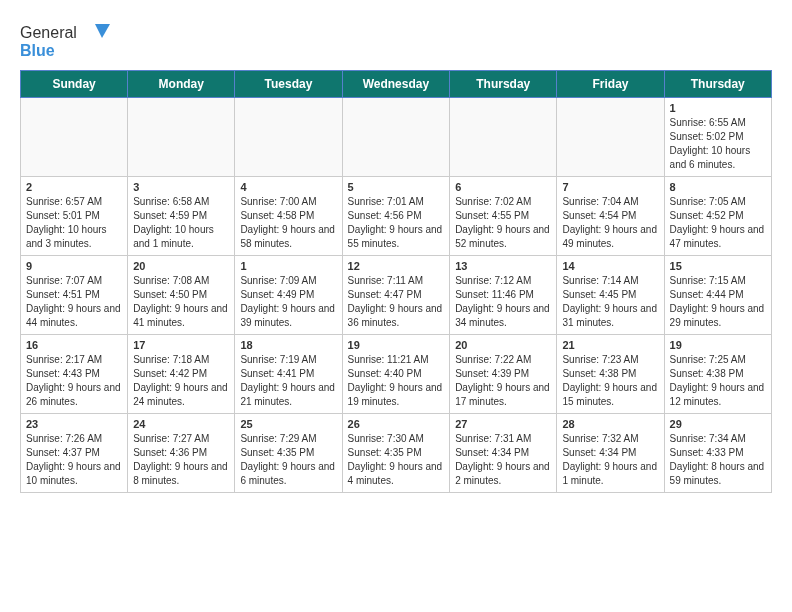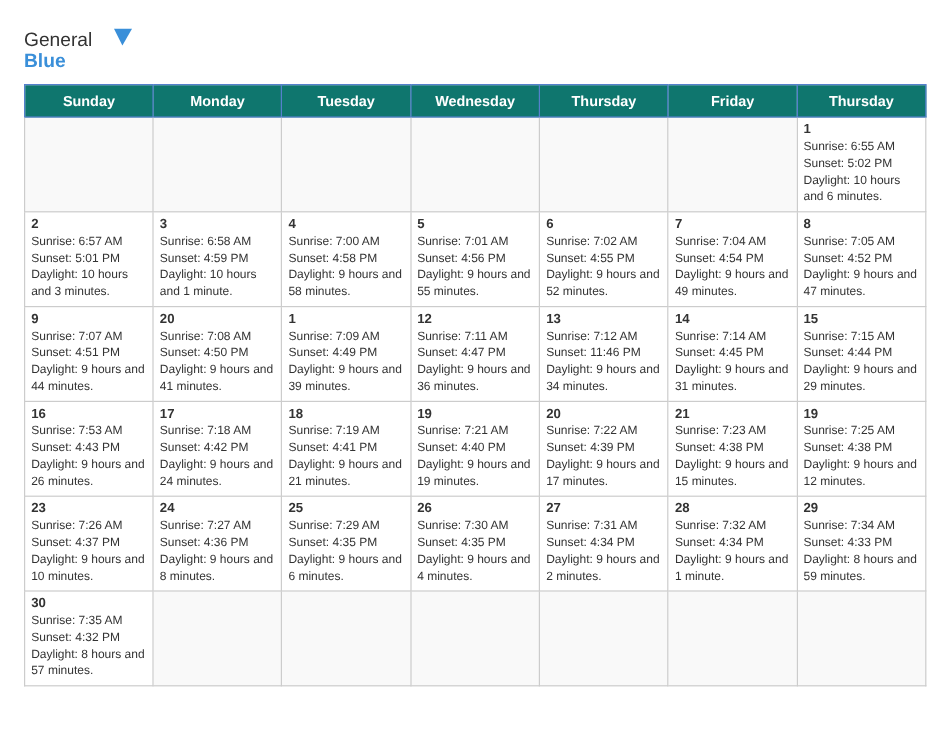--- a/index.html
+++ b/index.html
@@ -199,39 +199,39 @@
         <td>
           <span class="day-number">15</span>
           <div class="day-info">Sunrise: 7:15 AM
 Sunset: 4:44 PM
 Daylight: 9 hours and 29 minutes.</div>
         </td>
       </tr>
       <tr>
         <td>
           <span class="day-number">16</span>
-          <div class="day-info">Sunrise: 7:53 AM
+          <div class="day-info">Sunrise: 2:17 AM
 Sunset: 4:43 PM
 Daylight: 9 hours and 26 minutes.</div>
         </td>
         <td>
           <span class="day-number">17</span>
           <div class="day-info">Sunrise: 7:18 AM
 Sunset: 4:42 PM
 Daylight: 9 hours and 24 minutes.</div>
         </td>
         <td>
           <span class="day-number">18</span>
           <div class="day-info">Sunrise: 7:19 AM
 Sunset: 4:41 PM
 Daylight: 9 hours and 21 minutes.</div>
         </td>
         <td>
           <span class="day-number">19</span>
-          <div class="day-info">Sunrise: 7:21 AM
+          <div class="day-info">Sunrise: 11:21 AM
 Sunset: 4:40 PM
 Daylight: 9 hours and 19 minutes.</div>
         </td>
         <td>
           <span class="day-number">20</span>
           <div class="day-info">Sunrise: 7:22 AM
 Sunset: 4:39 PM
 Daylight: 9 hours and 17 minutes.</div>
         </td>
         <td>
@@ -284,28 +284,14 @@
 Sunset: 4:34 PM
 Daylight: 9 hours and 1 minute.</div>
         </td>
         <td>
           <span class="day-number">29</span>
           <div class="day-info">Sunrise: 7:34 AM
 Sunset: 4:33 PM
 Daylight: 8 hours and 59 minutes.</div>
         </td>
       </tr>
-      <tr>
-        <td>
-          <span class="day-number">30</span>
-          <div class="day-info">Sunrise: 7:35 AM
-Sunset: 4:32 PM
-Daylight: 8 hours and 57 minutes.</div>
-        </td>
-        <td class="empty"></td>
-        <td class="empty"></td>
-        <td class="empty"></td>
-        <td class="empty"></td>
-        <td class="empty"></td>
-        <td class="empty"></td>
-      </tr>
     </tbody>
 </table>
 
 </body></html>

